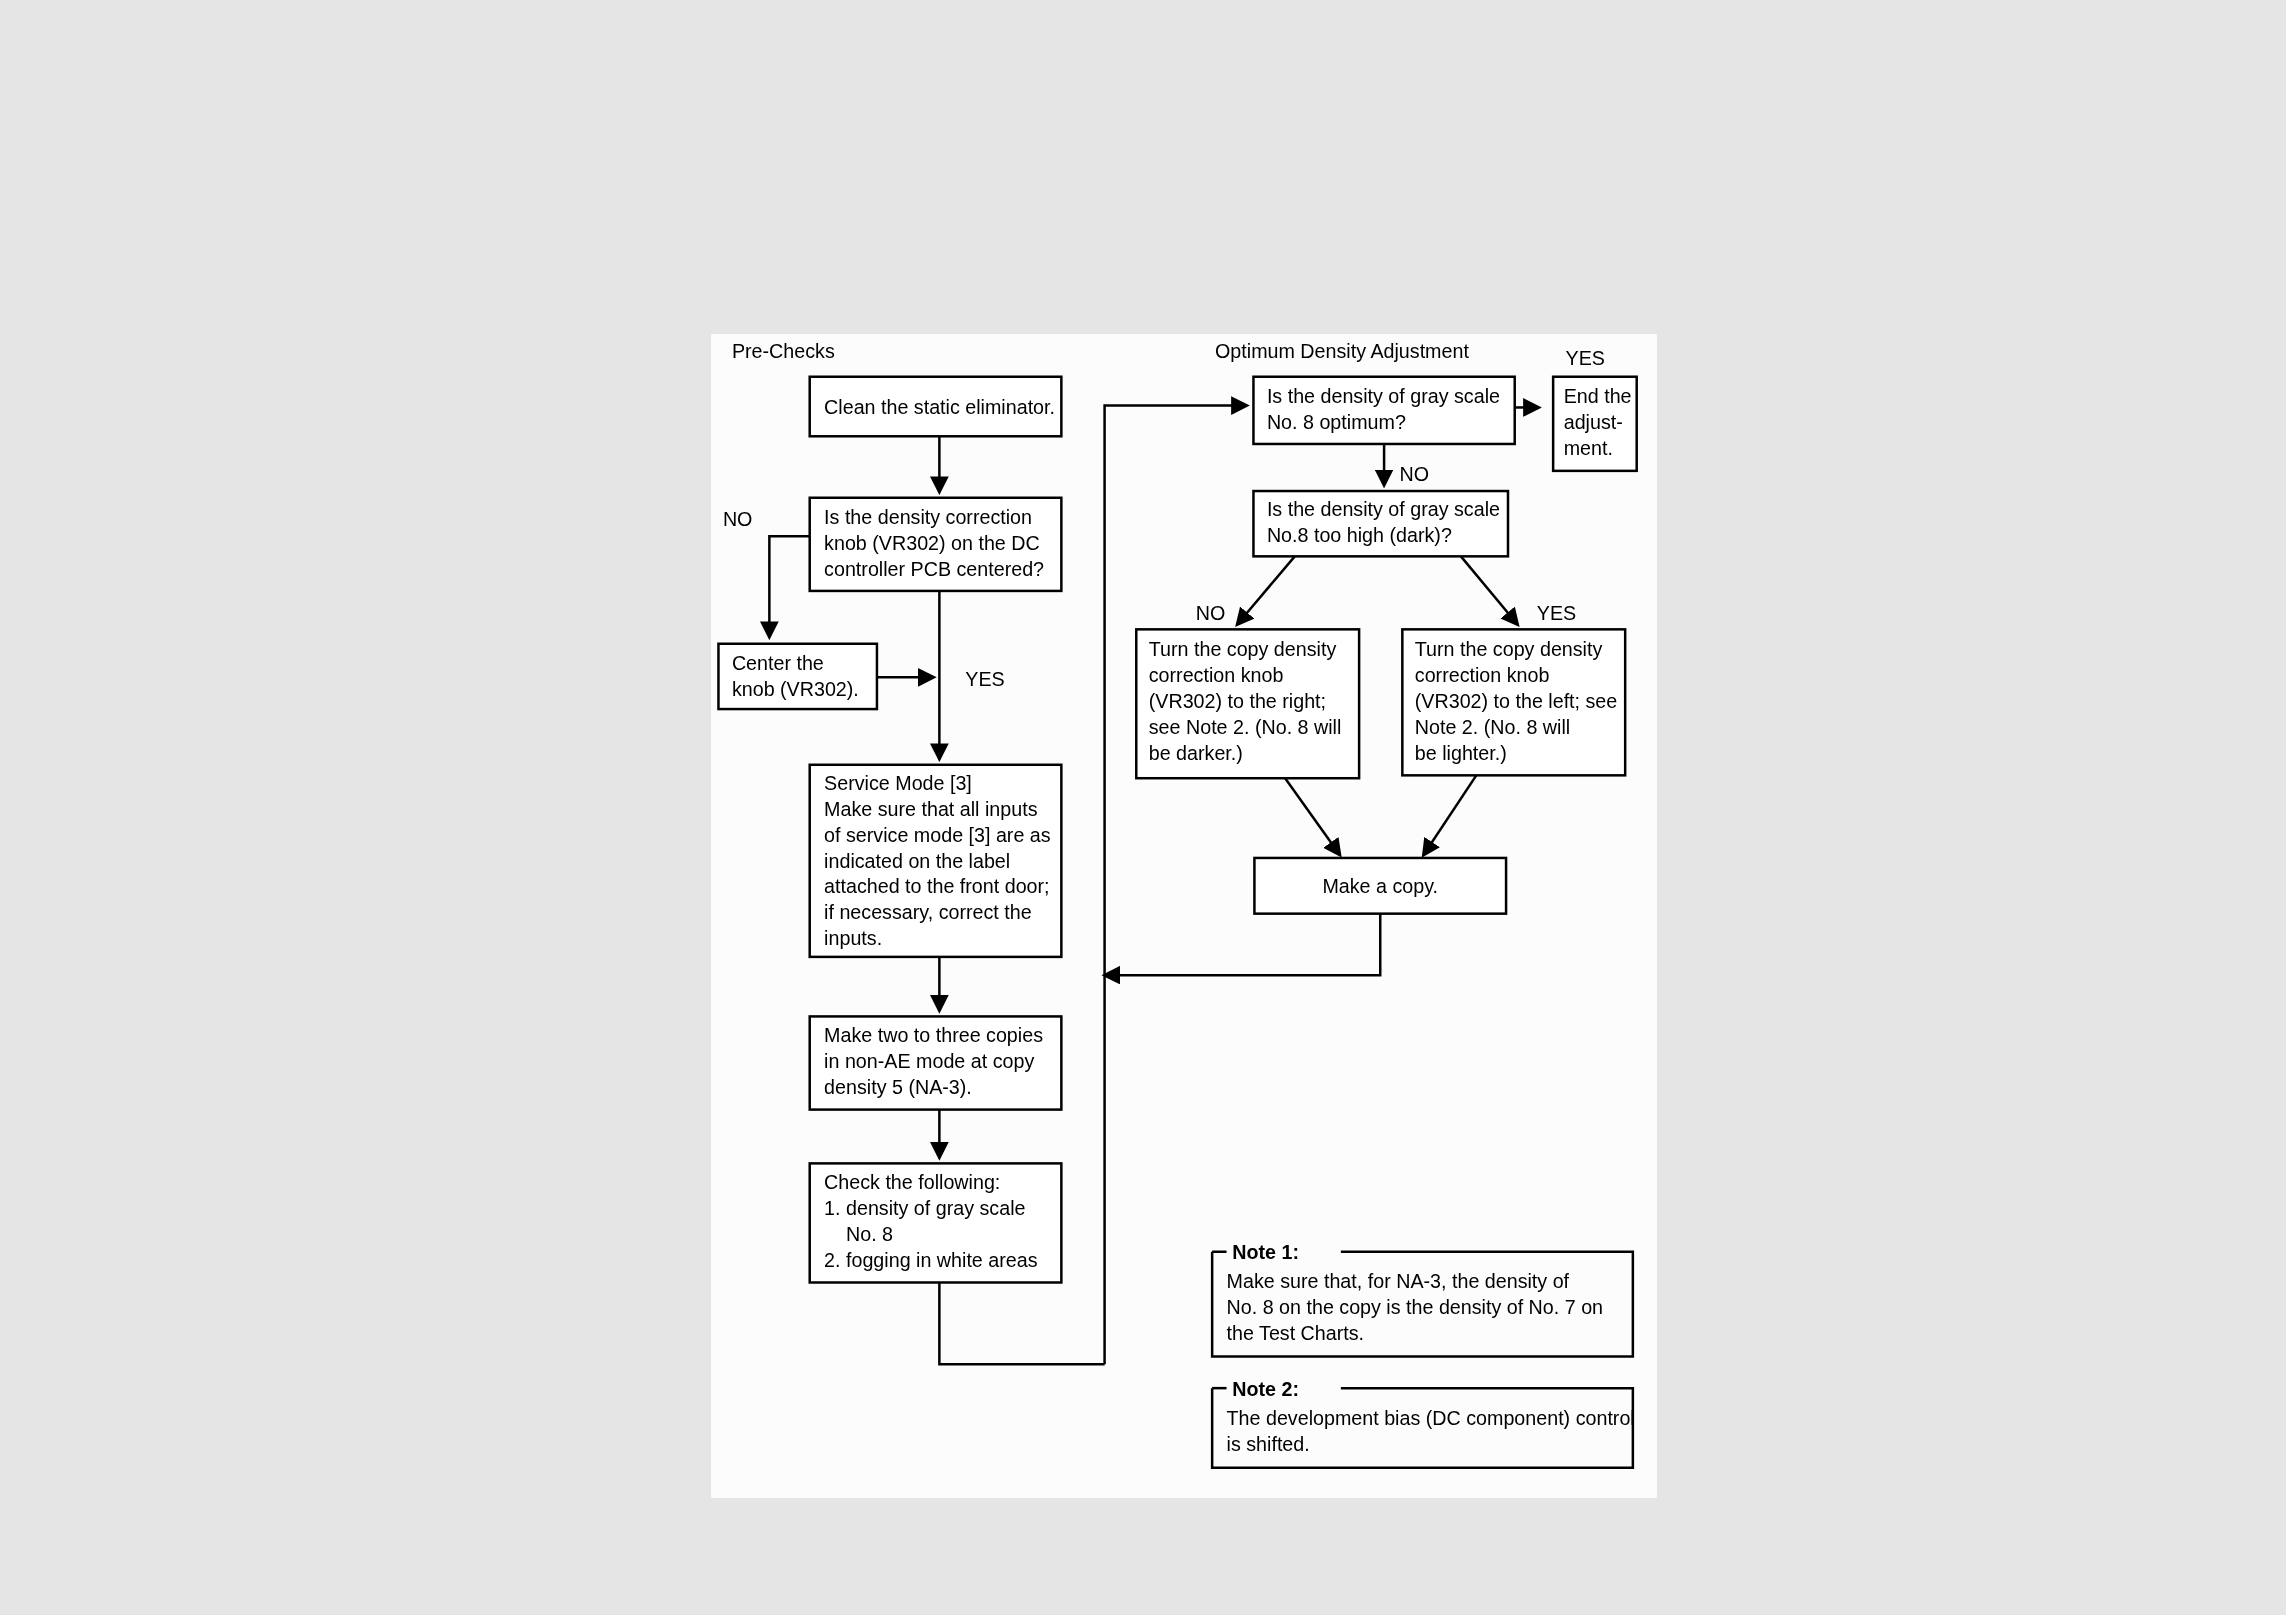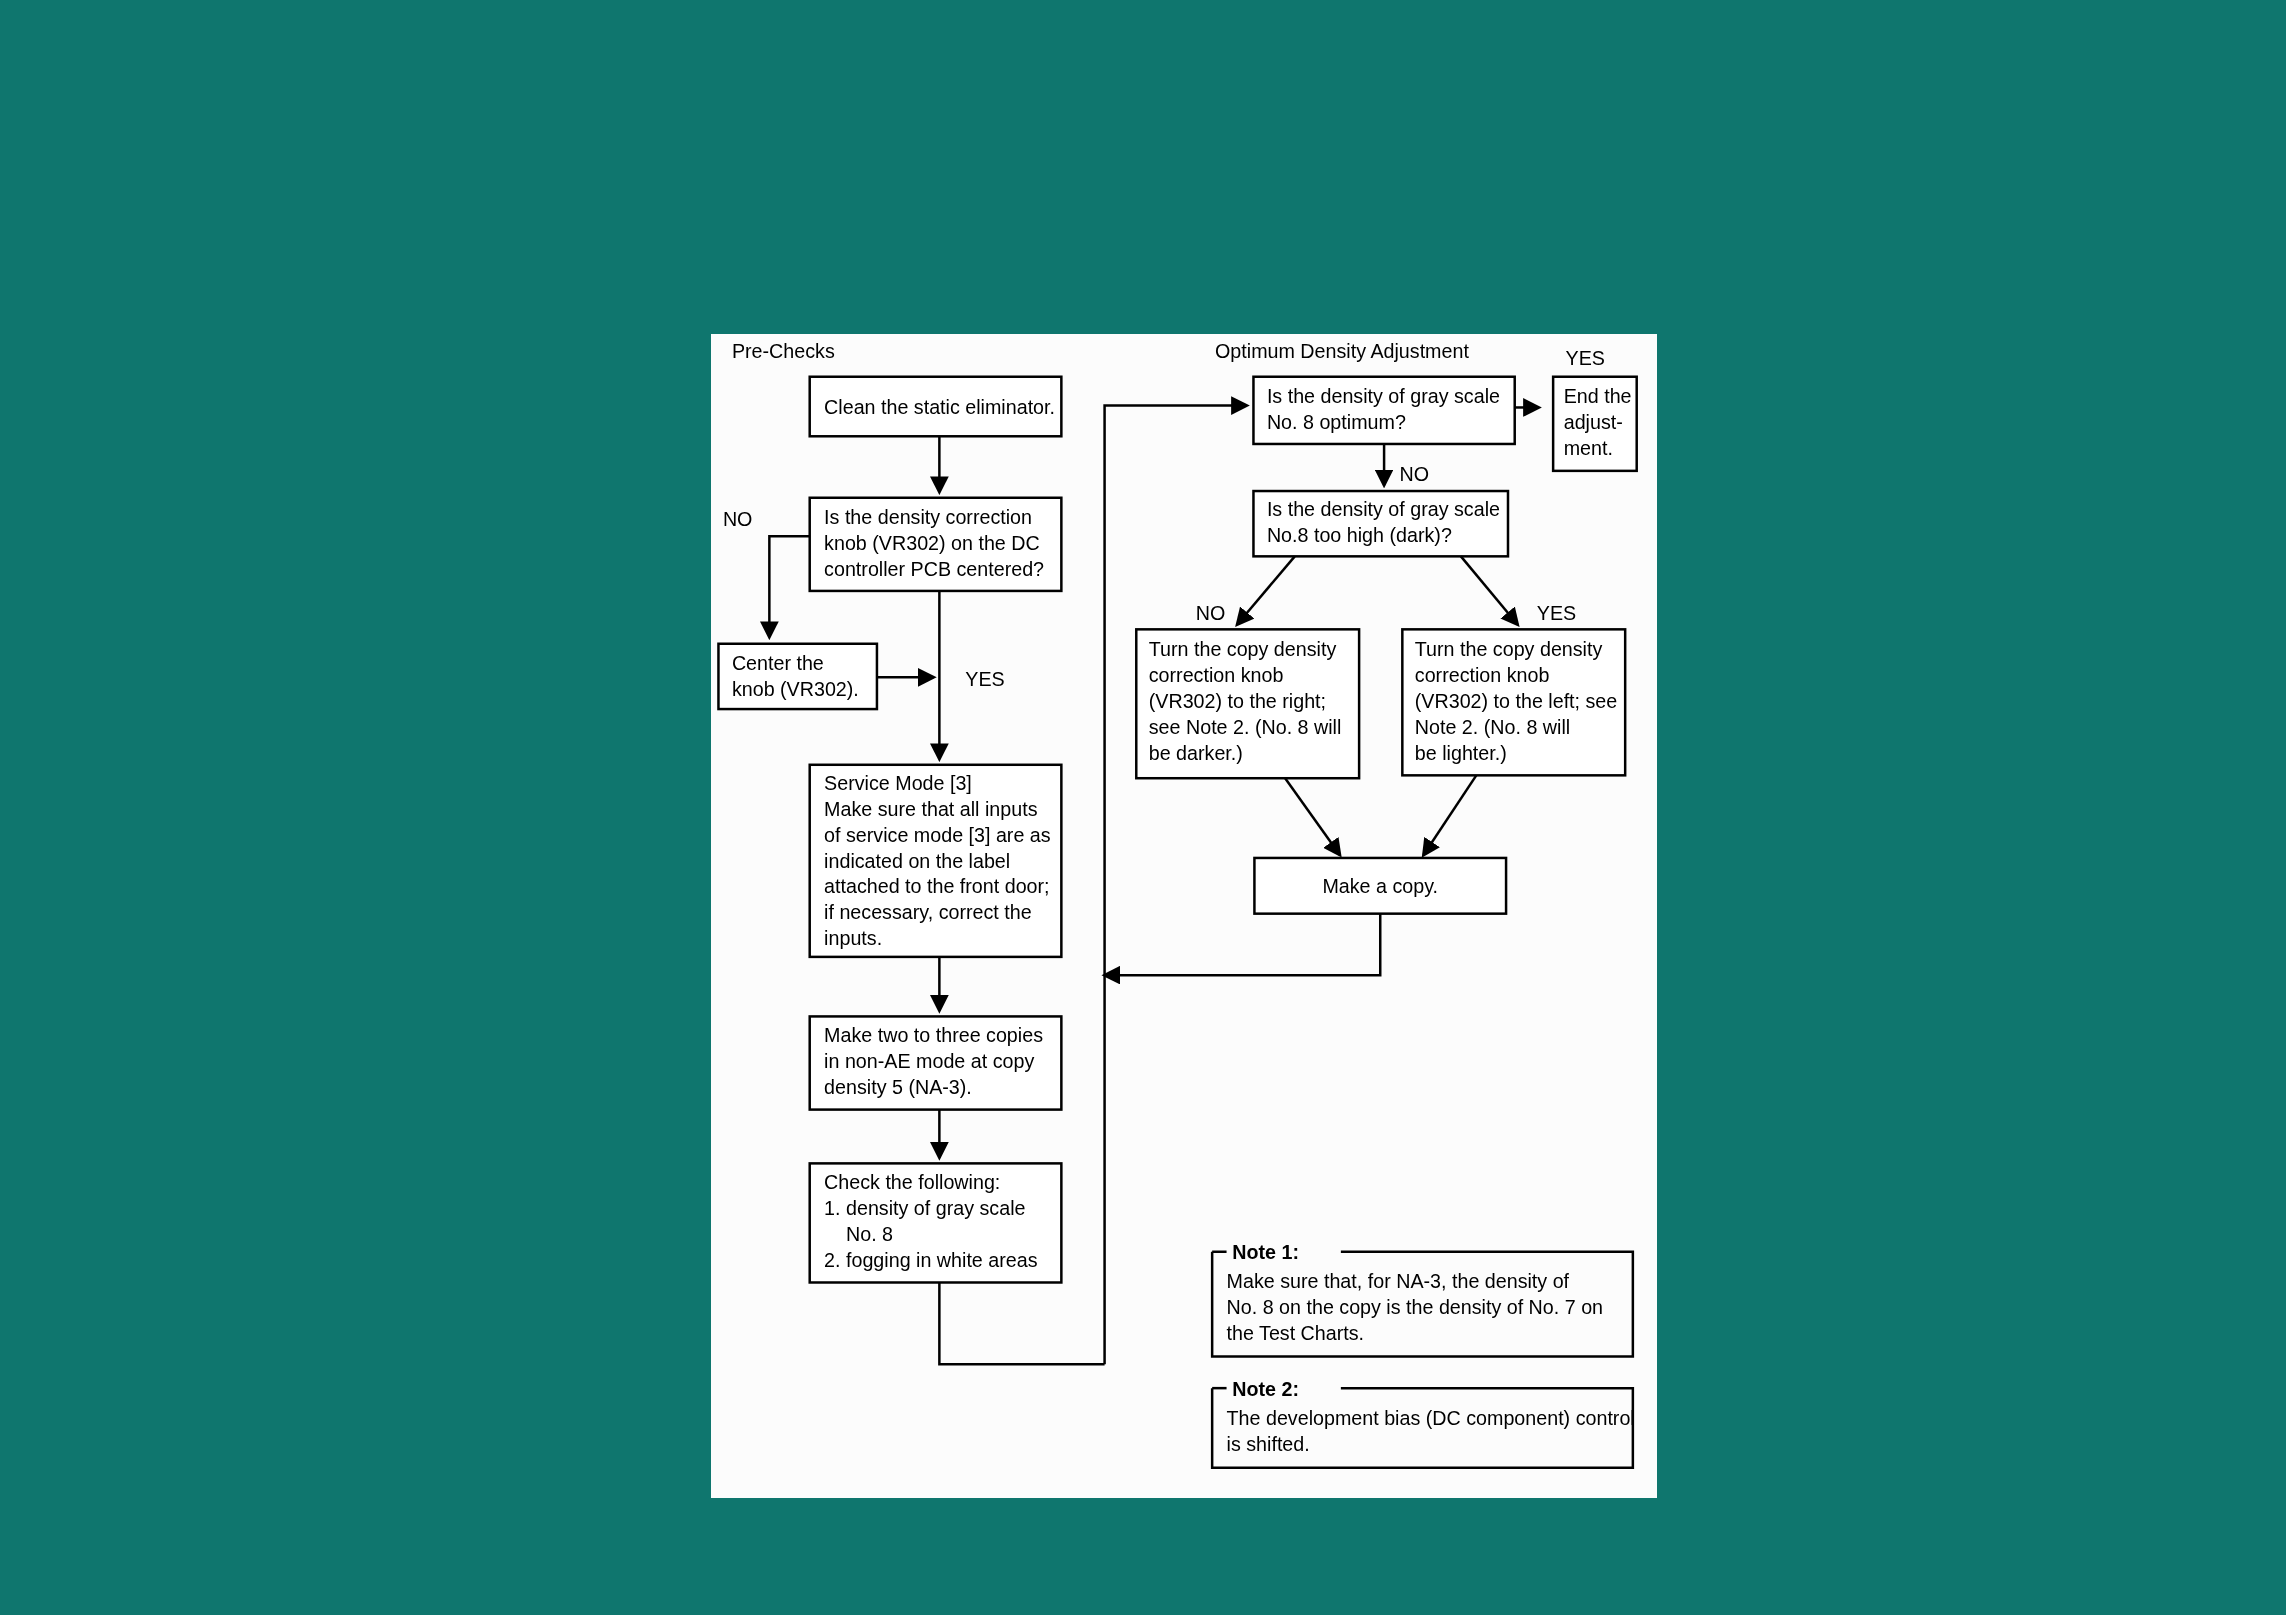--- a/index.html
+++ b/index.html
@@ -12,21 +12,21 @@
     height: 1616px;
     font-family: "Liberation Sans", sans-serif;
     position: relative;
     overflow: hidden;
   }
   #page {
     position: absolute;
     left: 0; top: 0;
     width: 2286px;
     height: 1616px;
-    background: #0f766e;
+    background: #e5e5e5;
     text-align: right;
   }
   
   .paper-tint {
     position: absolute;
     left: 711px;
     top: 334px;
     width: 946px;
     height: 1164px;
     background: #fcfcfc;

